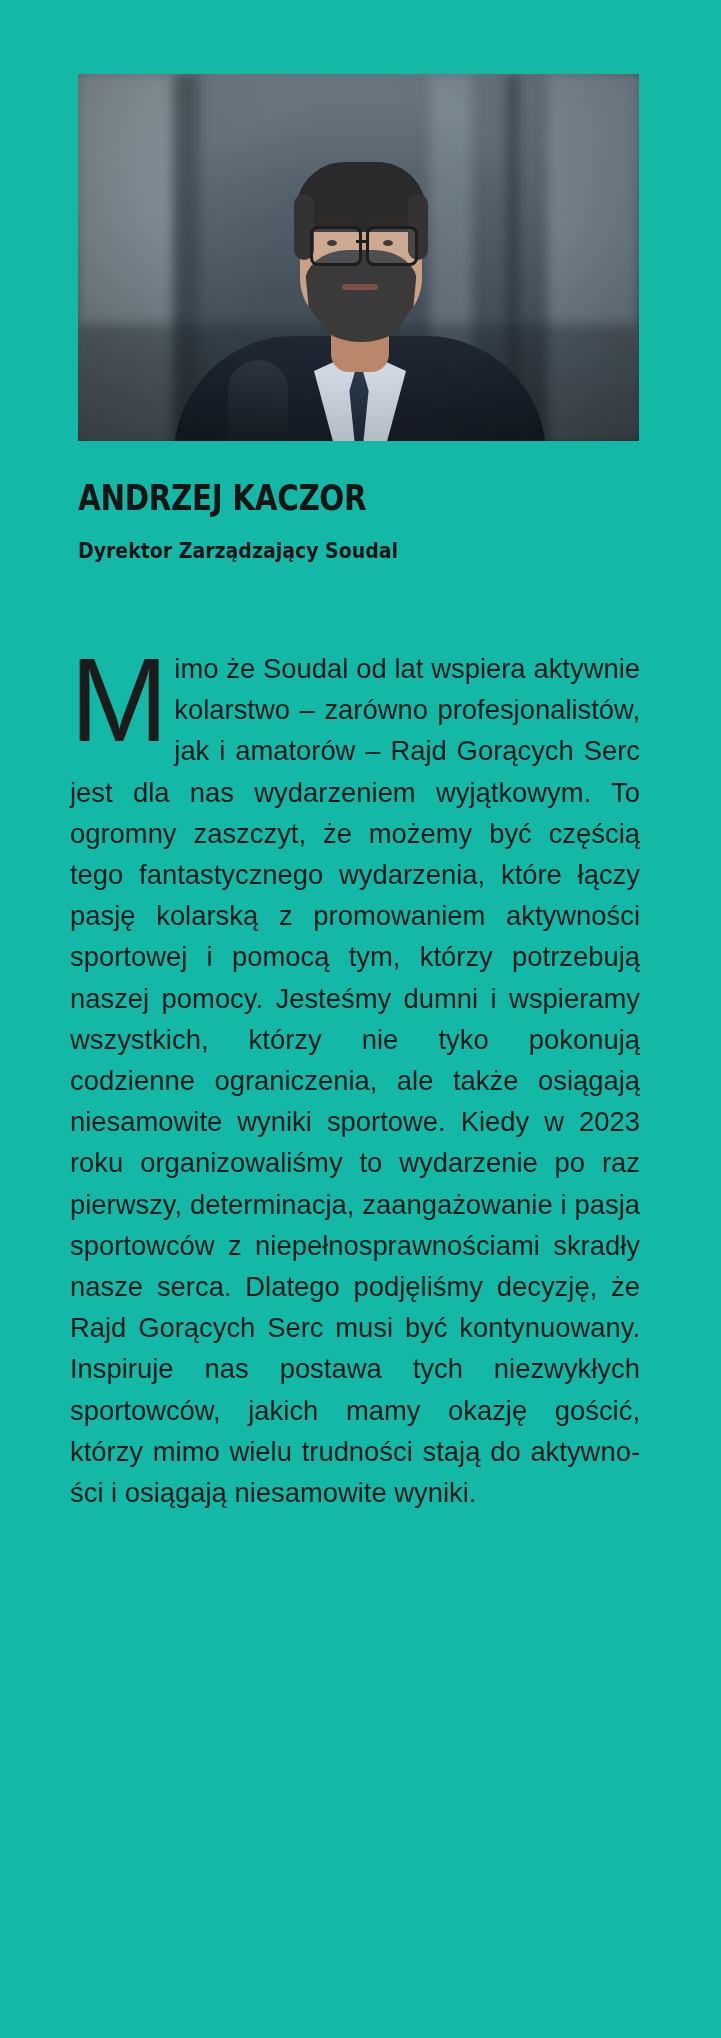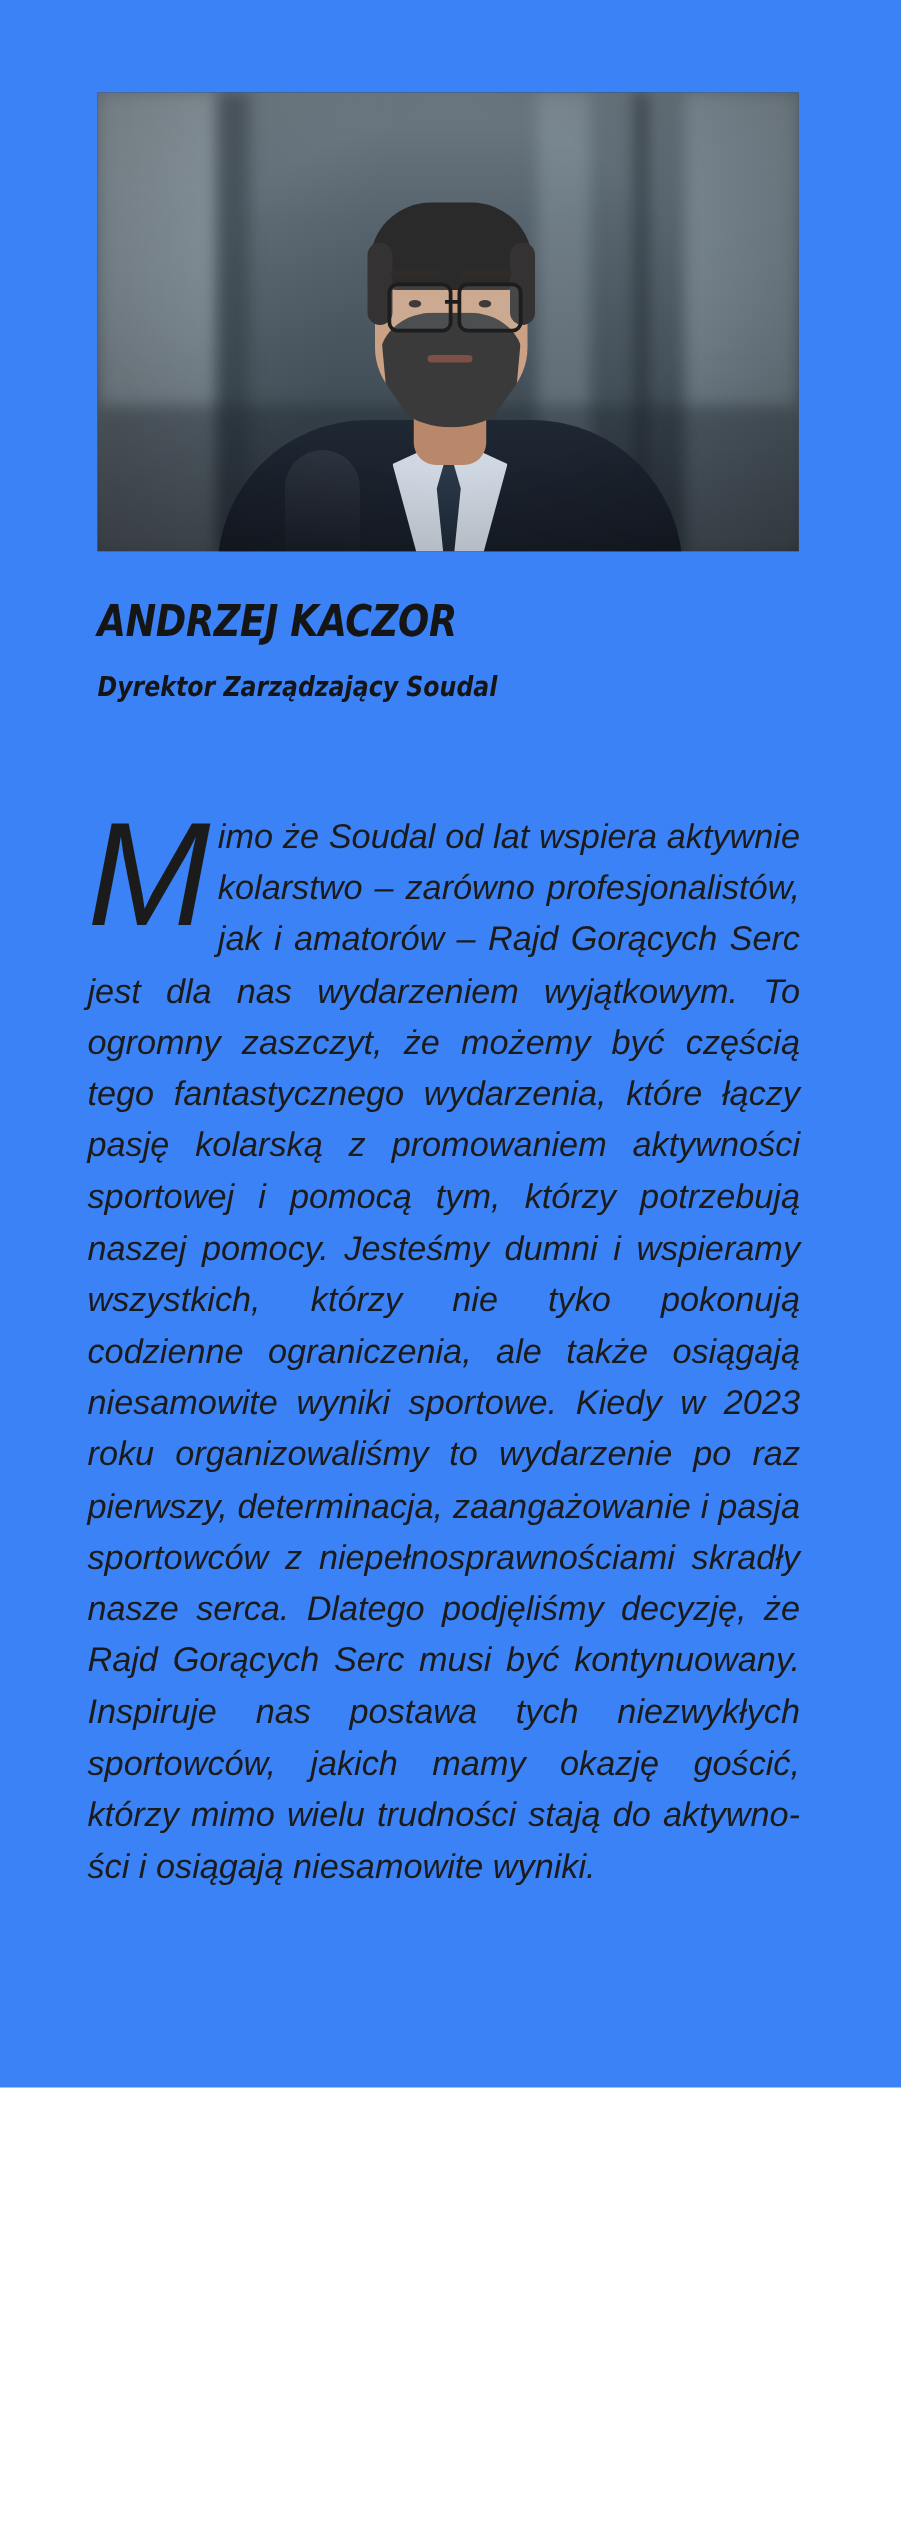--- a/index.html
+++ b/index.html
@@ -13,23 +13,22 @@
     position: relative;
     font-family: "Liberation Sans", sans-serif;
     color: #1b1b1b;
     overflow: hidden;
   }
 
   .page {
     position: absolute;
     left: 0; top: 0;
     width: 721px;
-    height: 1670px;
-    background: #3b82f6;
-    font-style: italic;
+    height: 2038px;
+    background: #14b8a6;
   }
 
   
   .portrait {
     position: absolute;
     left: 78px;
     top: 74px;
     width: 561px;
     height: 367px;
     overflow: hidden;

